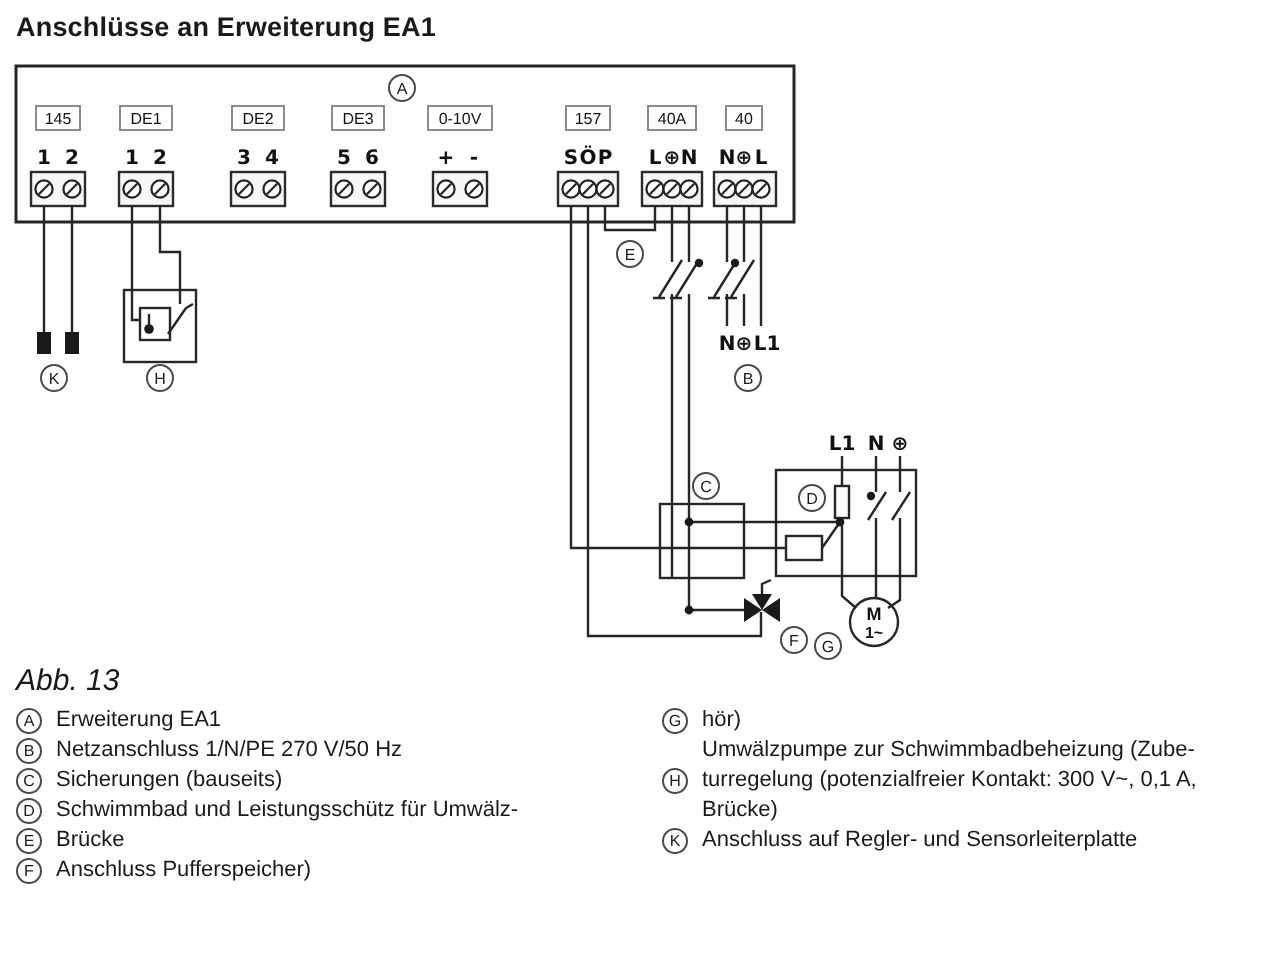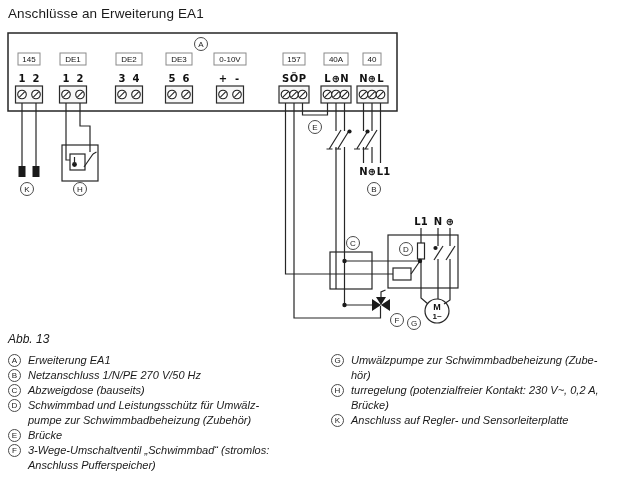--- a/index.html
+++ b/index.html
@@ -1,27 +1,27 @@
 <!DOCTYPE html>
 <html><head>
 <meta charset="utf-8">
 <style>
   html,body{margin:0;padding:0;background:#fff;}
   #page{position:relative;width:640px;height:488px;background:#fff;
         font-family:"Liberation Sans",sans-serif;color:#1a1a1a;overflow:hidden;}
-  #title{position:absolute;left:8px;top:6px;font-size:13.5px;font-weight:normal;letter-spacing:.1px;}
-  #fig-label{position:absolute;left:8px;top:332px;font-size:12px;font-style:italic;}
+  #title{position:absolute;left:8px;top:6px;font-size:13.5px;font-weight:bold;letter-spacing:.1px;}
+  #fig-label{position:absolute;left:8px;top:332px;font-size:15px;font-style:italic;}
   svg{position:absolute;left:0;top:0;}
   .legend-col{position:absolute;top:353px;font-size:11px;line-height:15px;}
   #legend-left{left:8px;width:315px;}
   #legend-right{left:331px;width:305px;}
   .lentry{display:flex;margin:0 0 0 0;}
   .cl{flex:0 0 13px;width:13px;height:13px;border:1px solid #4a4a4a;border-radius:50%;
       font-size:8px;line-height:12px;text-align:center;margin:1px 7px 0 0;box-sizing:border-box;}
-  .ltext{flex:1;font-style:italic;}
+  .ltext{flex:1;}
   .wire{fill:none;stroke:#262626;stroke-width:1.2;}
   .thick{fill:none;stroke:#262626;stroke-width:1.5;}
   .lblbox{fill:#ffffff;stroke:#8a8a8a;stroke-width:1;}
   .block{fill:#f7f7f7;stroke:#2b2b2b;stroke-width:1.2;}
   .callout-circle{fill:#ffffff;stroke:#4a4a4a;stroke-width:1;}
   .callout-letter{font-size:8px;text-anchor:middle;fill:#1a1a1a;}
   .plug-label{font-size:8px;text-anchor:middle;fill:#111;}
   .term{font-size:10px;font-weight:bold;text-anchor:middle;fill:#111;font-family:"DejaVu Sans","Liberation Sans",sans-serif;}
   .wlabel{font-size:10px;font-weight:bold;text-anchor:middle;fill:#111;font-family:"DejaVu Sans","Liberation Sans",sans-serif;}
   .motor-t{font-size:9px;font-weight:bold;text-anchor:middle;fill:#111;}
@@ -232,57 +232,55 @@
     </div>
     <div class="lentry">
       <span class="cl">B</span>
       <span class="ltext">
           <div>Netzanschluss 1/N/PE 270 V/50 Hz</div>
         </span>
     </div>
     <div class="lentry">
       <span class="cl">C</span>
       <span class="ltext">
-          <div>Abzweigdose (bauseits)</div>
+          <div>Sicherungen (bauseits)</div>
         </span>
     </div>
     <div class="lentry">
       <span class="cl">D</span>
       <span class="ltext">
         <div>Schwimmbad und Leistungsschütz für Umwälz-</div>
-        <div>pumpe zur Schwimmbadbeheizung (Zubehör)</div>
       </span>
     </div>
     <div class="lentry">
       <span class="cl">E</span>
       <span class="ltext">
           <div>Brücke</div>
         </span>
     </div>
     <div class="lentry">
       <span class="cl">F</span>
       <span class="ltext">
-        <div>3-Wege-Umschaltventil „Schwimmbad“ (stromlos:</div>
         <div>Anschluss Pufferspeicher)</div>
       </span>
     </div>
   </div>
 
   <div id="legend-right" class="legend-col">
     <div class="lentry">
       <span class="cl">G</span>
       <span class="ltext">
+        <div>hör)</div>
         <div>Umwälzpumpe zur Schwimmbadbeheizung (Zube-</div>
-        <div>hör)</div>
       </span>
     </div>
     <div class="lentry">
       <span class="cl">H</span>
       <span class="ltext">
-        <div>turregelung (potenzialfreier Kontakt: 230 V~, 0,2 A,</div>
+        <div>turregelung (potenzialfreier Kontakt: 300 V~, 0,1 A,</div>
         <div>Brücke)</div>
       </span>
     </div>
     <div class="lentry">
       <span class="cl">K</span>
       <span class="ltext">
           <div>Anschluss auf Regler- und Sensorleiterplatte</div>
         </span>
     </div>
   </div>

